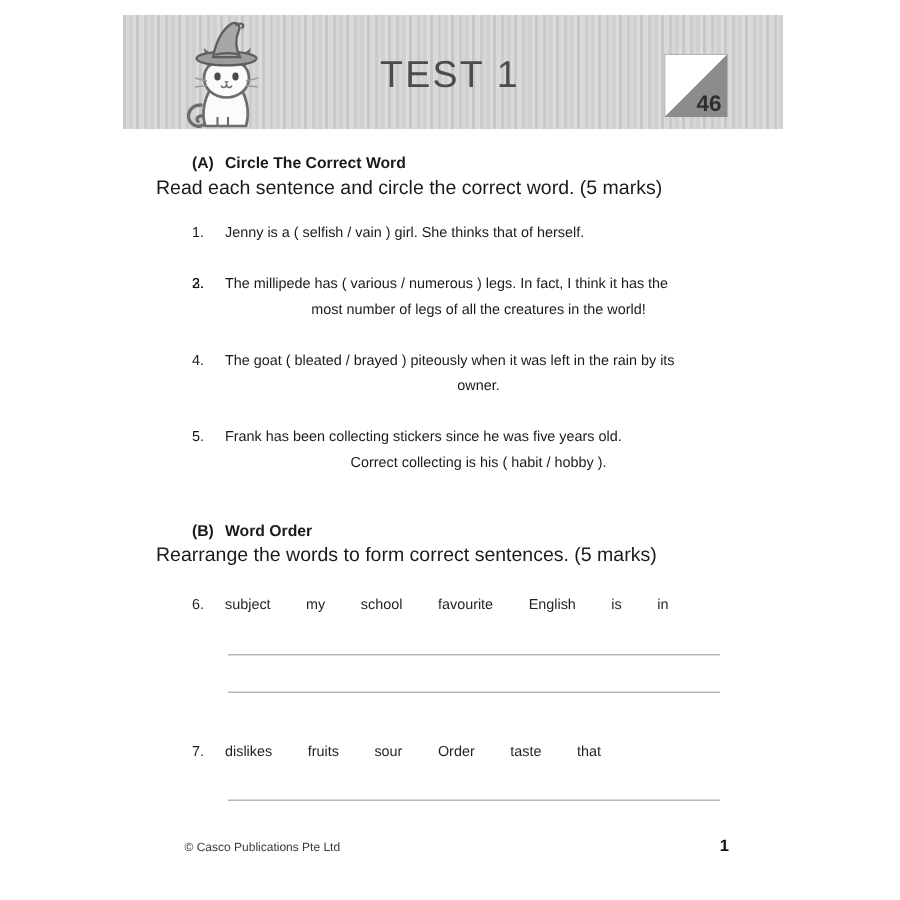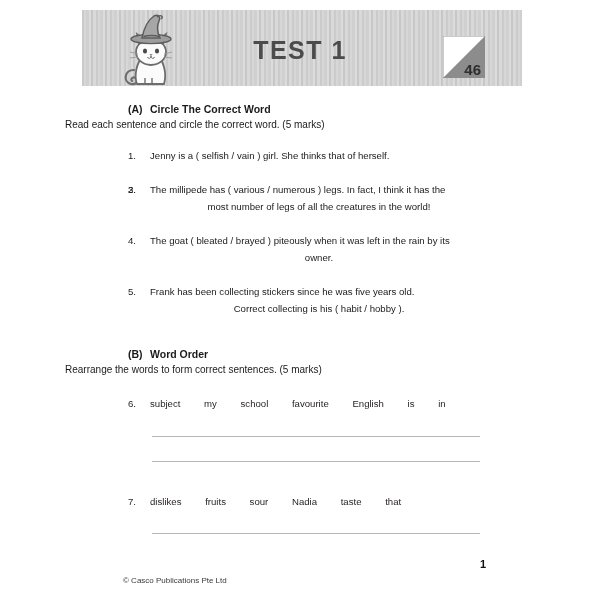--- a/index.html
+++ b/index.html
@@ -41,21 +41,21 @@
       #d9d9d9 11px, #d9d9d9 14px
     );
   }
   .header-title {
     position: absolute;
     left: 180px;
     top: 36px;
     width: 240px;
     text-align: center;
     font-size: 25px;
-    font-weight: bold;
+    font-weight: normal;
     color: #4b4b4b;
     letter-spacing: 1.5px;
   }
 
   
   .mascot {
     position: absolute;
     left: 118px;
     top: 12px;
     width: 66px;
@@ -100,22 +100,22 @@
     line-height: 16px;
     color: #1a1a1a;
   }
   .section-head .sec-letter {
     position: absolute;
     left: 128px;
     top: 0;
     font-weight: bold;
   }
   .section-sub {
-    padding-left: 65px;
-    font-size: 10px;
+    padding-left: 104px;
+    font-size: 13px;
     line-height: 16px;
     color: #1a1a1a;
   }
 
   .qrow {
     position: relative;
     padding-left: 150px;
     padding-right: 112px;
     font-size: 9.6px;
     line-height: 17px;
@@ -164,21 +164,20 @@
     top: 560px;
     width: 600px;
     height: 20px;
   }
   .footer-copy {
     position: absolute;
     left: 123px;
     top: 0;
     font-size: 8px;
     color: #3a3a3a;
-    margin-top: 16px;
   }
   .footer-page {
     position: absolute;
     left: 470px;
     top: -2px;
     width: 16px;
     text-align: right;
     font-size: 11px;
     font-weight: bold;
     color: #111111;
@@ -289,21 +288,21 @@
     </div>
 
     <div class="answer-line" style="margin-top:24px;"></div>
     <div class="answer-line" style="margin-top:24px;"></div>
 
     <div class="wordrow" style="margin-top:31px;">
       <span class="qnum">7.</span>
       <span class="word">dislikes</span>
       <span class="word">fruits</span>
       <span class="word">sour</span>
-      <span class="word">Nadia</span>
+      <span class="word">Order</span>
       <span class="word">taste</span>
       <span class="word">that</span>
     </div>
 
     <div class="answer-line" style="margin-top:23px;"></div>
   </div>
 </div>
 
 <div class="footer">
   <span class="footer-copy">© Casco Publications Pte Ltd</span>

